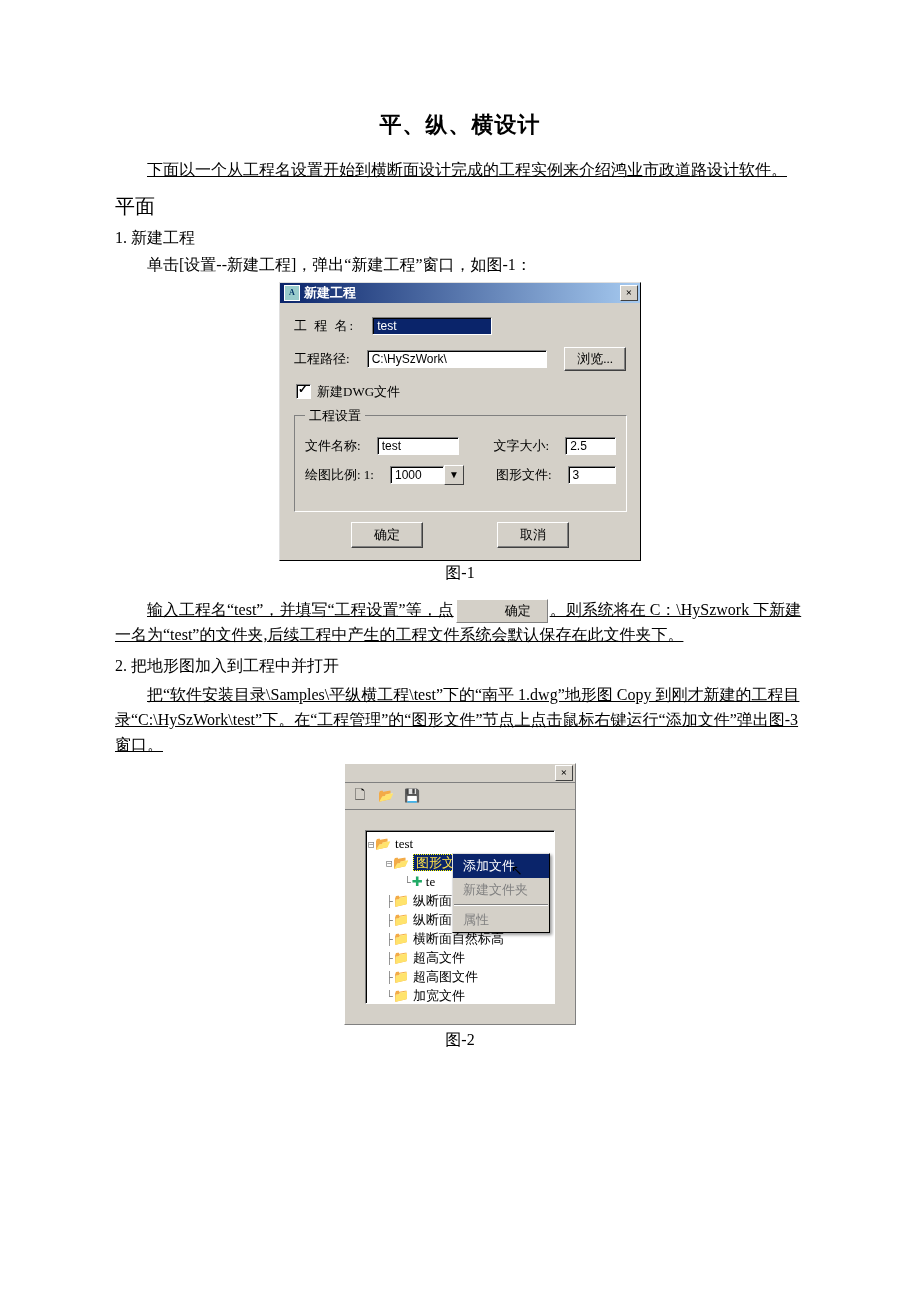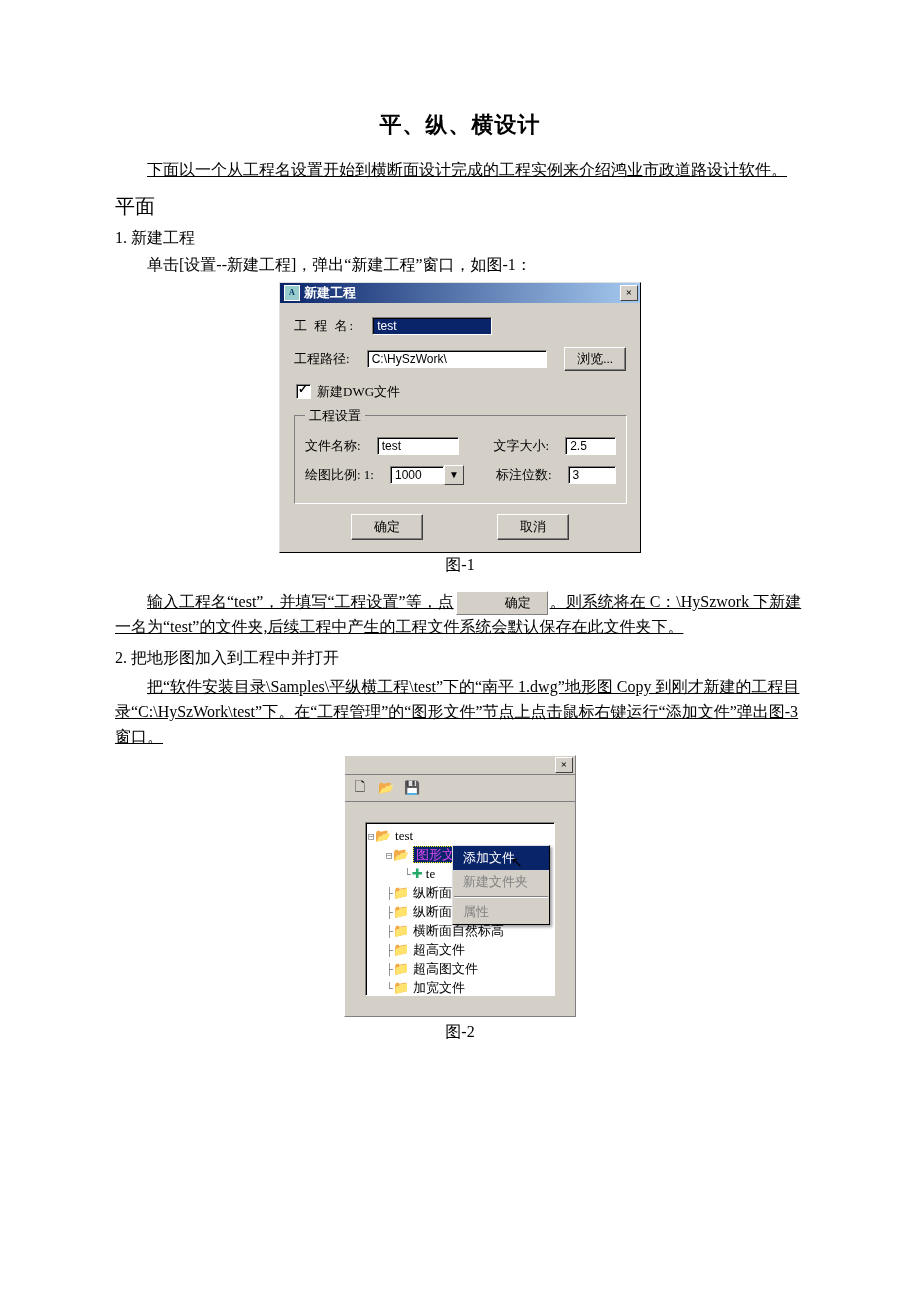--- a/index.html
+++ b/index.html
@@ -116,21 +116,21 @@
     content:"✓"; position:absolute; top:-3px; left:1px; font-size:12px; color:#000; font-weight:bold;
   }
   fieldset.gs {
     border: 1px solid #808080;
     border-top-color:#808080; border-left-color:#808080;
     border-right-color:#fff; border-bottom-color:#fff;
     margin: 4px 0 10px 0; padding: 12px 10px 10px 10px;
   }
   fieldset.gs legend { padding: 0 4px; }
   .frow { display:flex; align-items:center; gap:16px; margin-bottom:10px; }
-  .frow:last-child{ margin-bottom:8px; }
+  .frow:last-child{ margin-bottom:16px; }
   .frow .lbl { letter-spacing:0; }
   .short { width: 80px; flex: none; }
   .tiny { width: 48px; flex: none; }
   .combo { display:flex; align-items:center; }
   .combo .dd {
     width:18px; height:18px; background:#d4d0c8;
     border:1px solid #fff; border-right-color:#404040; border-bottom-color:#404040;
     display:flex; align-items:center; justify-content:center; font-size:10px;
   }
   .btnrow { display:flex; justify-content:space-around; padding: 0 20px; }
@@ -169,21 +169,21 @@
     font-family: SimSun, "宋体", serif;
   }
   .tn { white-space:nowrap; line-height:18px; }
   .tn.l0 { padding-left: 0; }
   .tn.l1 { padding-left: 18px; }
   .tn.l2 { padding-left: 36px; }
   .fld { color:#cfa93a; }
   .fld-open { color:#cfa93a; }
   .boxglyph { font-family: monospace; font-size:11px; color:#888; margin-right:1px;}
   .sel-node {
-    background:#0a246a; color:#d946ef; border:1px dotted #ff0; padding:0 2px;
+    background:#0a246a; color:#fde047; border:1px dotted #ff0; padding:0 2px;
   }
   .ctx-menu {
     position:absolute; left: 86px; top: 22px;
     background:#d4d0c8; border:1px solid #000;
     border-top-color:#dfdfdf; border-left-color:#dfdfdf;
     box-shadow: 2px 2px 3px rgba(0,0,0,.4);
     font-size:13px; width: 96px; z-index:5;
   }
   .ctx-item { padding: 3px 10px; }
   .ctx-item.hi { background:#0a246a; color:#fff; }
@@ -238,21 +238,21 @@
             <span class="lbl">文字大小:</span>
             <input class="winput tiny" value="2.5" style="">
           </div>
           <div class="frow">
             <span class="lbl">绘图比例: 1:</span>
             <span class="combo">
               <input class="winput tiny" style="width: 54px;" value="1000">
               <span class="dd">▼</span>
             </span>
             <span style="flex:1"></span>
-            <span class="lbl">标注位数:</span>
+            <span class="lbl">图形文件:</span>
             <input class="winput tiny" value="3" style="">
           </div>
         </fieldset>
         <div class="btnrow">
           <span class="btn wide">确定</span>
           <span class="btn wide">取消</span>
         </div>
       </div>
     </div>
   </div>

